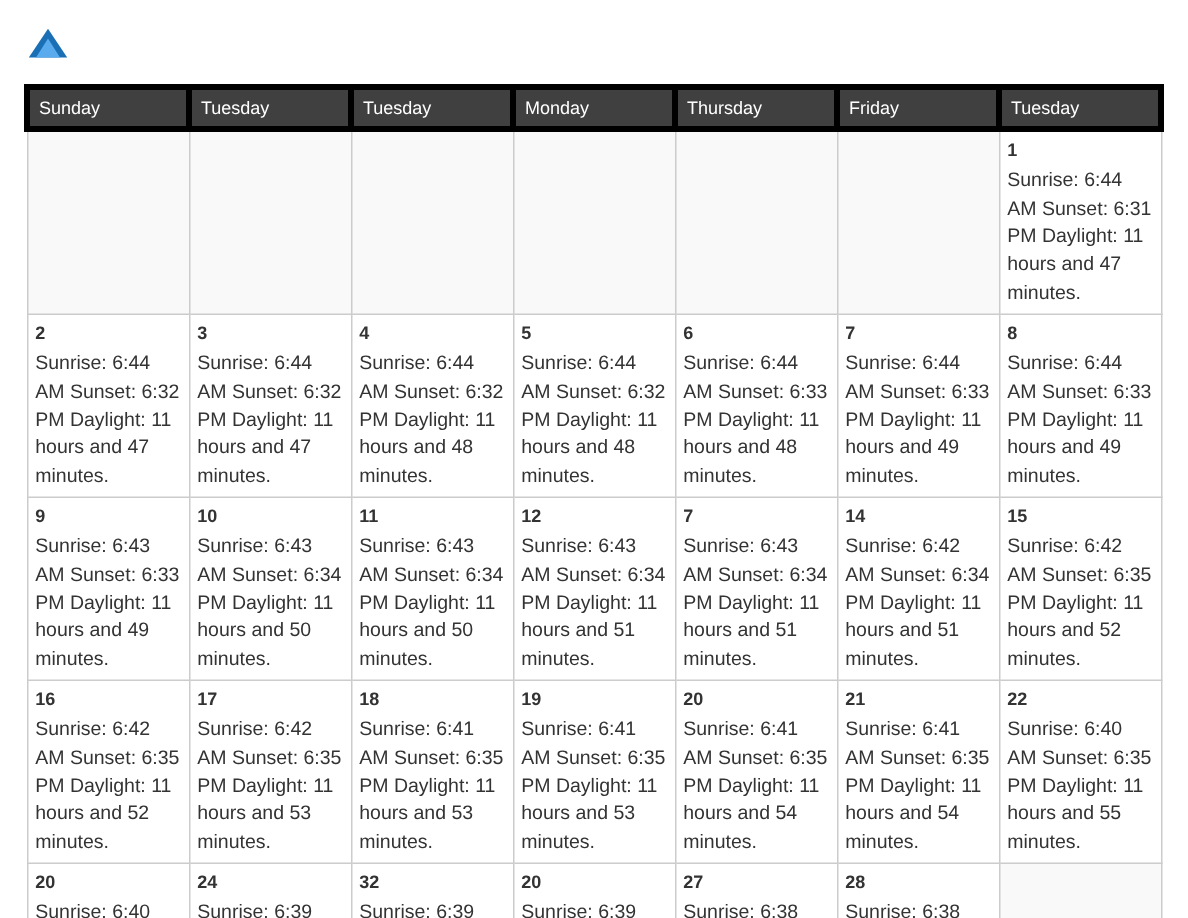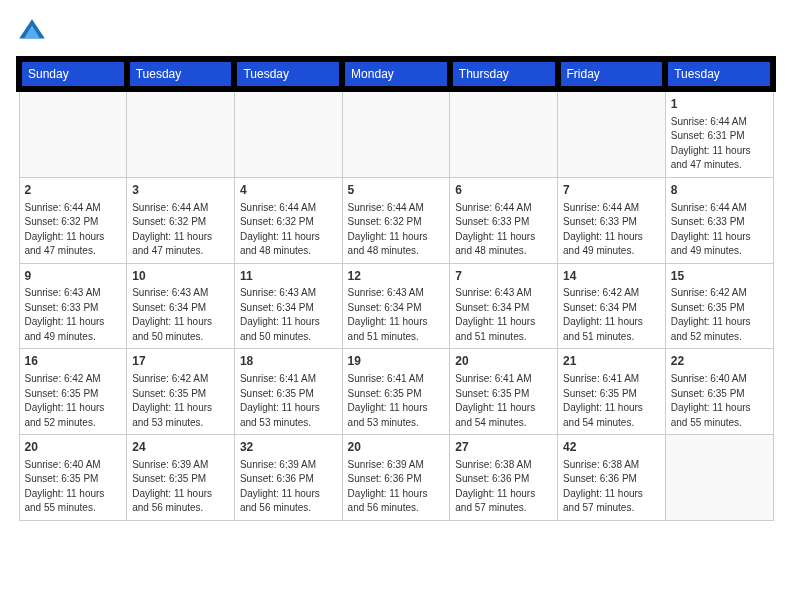--- a/index.html
+++ b/index.html
@@ -43,48 +43,48 @@
     .calendar-subtitle {
       font-size: 14px;
       color: #555;
     }
     table {
       width: 100%;
       border-collapse: collapse;
       font-size: 10px;
     }
     thead tr th {
-      background-color: #1d4ed8;
+      background-color: #404040;
       color: white;
       padding: 5px 6px;
       font-size: 12px;
       font-weight: normal;
       text-align: left;
-      border: 6px solid #000000;
+      border: 4px solid #000000;
     }
     tbody tr td {
       border: 1px solid #ccc;
       vertical-align: top;
       padding: 4px 5px;
       width: calc(100% / 7);
       height: 80px;
       color: #333;
       line-height: 1.4;
     }
     tbody tr td.empty {
       background: #f9f9f9;
     }
     .day-num {
       font-size: 12px;
       font-weight: bold;
       display: block;
       margin-bottom: 2px;
     }
     .day-info {
-      font-size: 10px;
+      font-size: 13px;
       color: #333;
       line-height: 1.45;
     }
   </style>
 </head>
 <body>
 
 <div class="header">
   <div class="logo">
     <svg class="logo-icon" viewBox="0 0 40 40" xmlns="http://www.w3.org/2000/svg">
@@ -313,21 +313,21 @@
 and 56 minutes.</div>
         </td>
         <td>
           <span class="day-num">27</span>
           <div class="day-info">Sunrise: 6:38 AM
 Sunset: 6:36 PM
 Daylight: 11 hours
 and 57 minutes.</div>
         </td>
         <td>
-          <span class="day-num">42</span>
+          <span class="day-num">28</span>
           <div class="day-info">Sunrise: 6:38 AM
 Sunset: 6:36 PM
 Daylight: 11 hours
 and 57 minutes.</div>
         </td>
         <td class="empty"></td>
       </tr>
     </tbody>
 </table>
 

